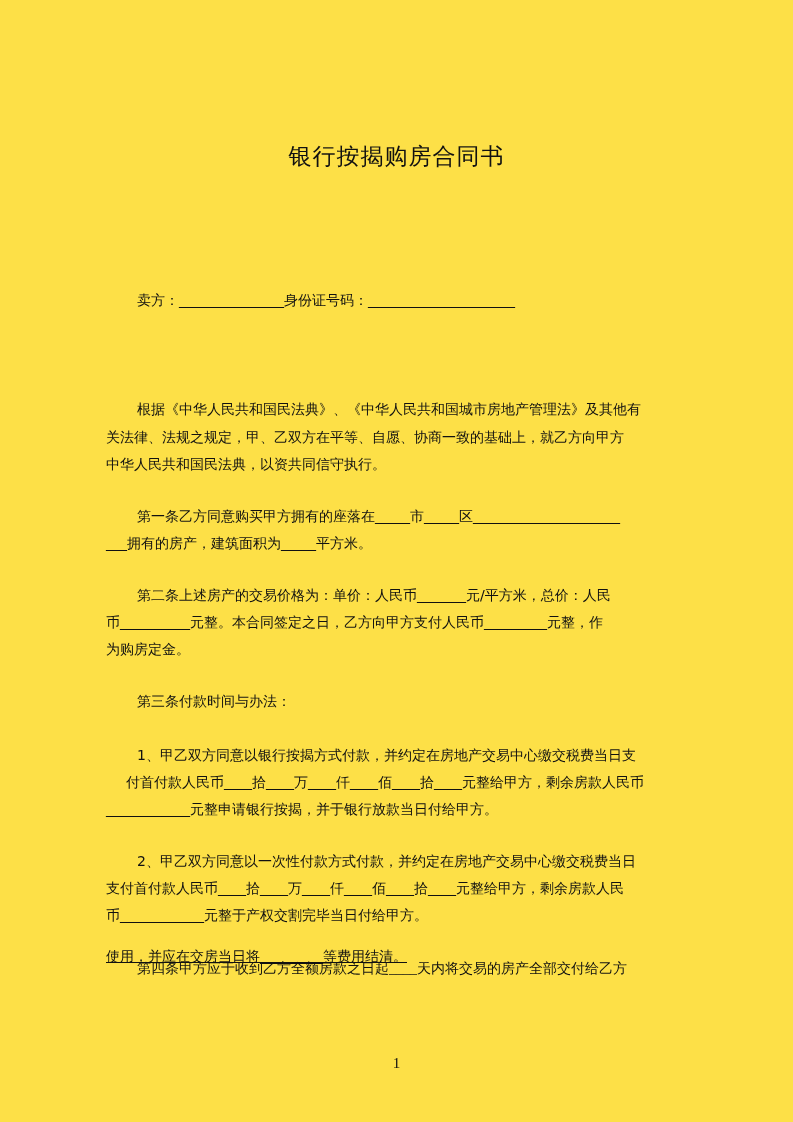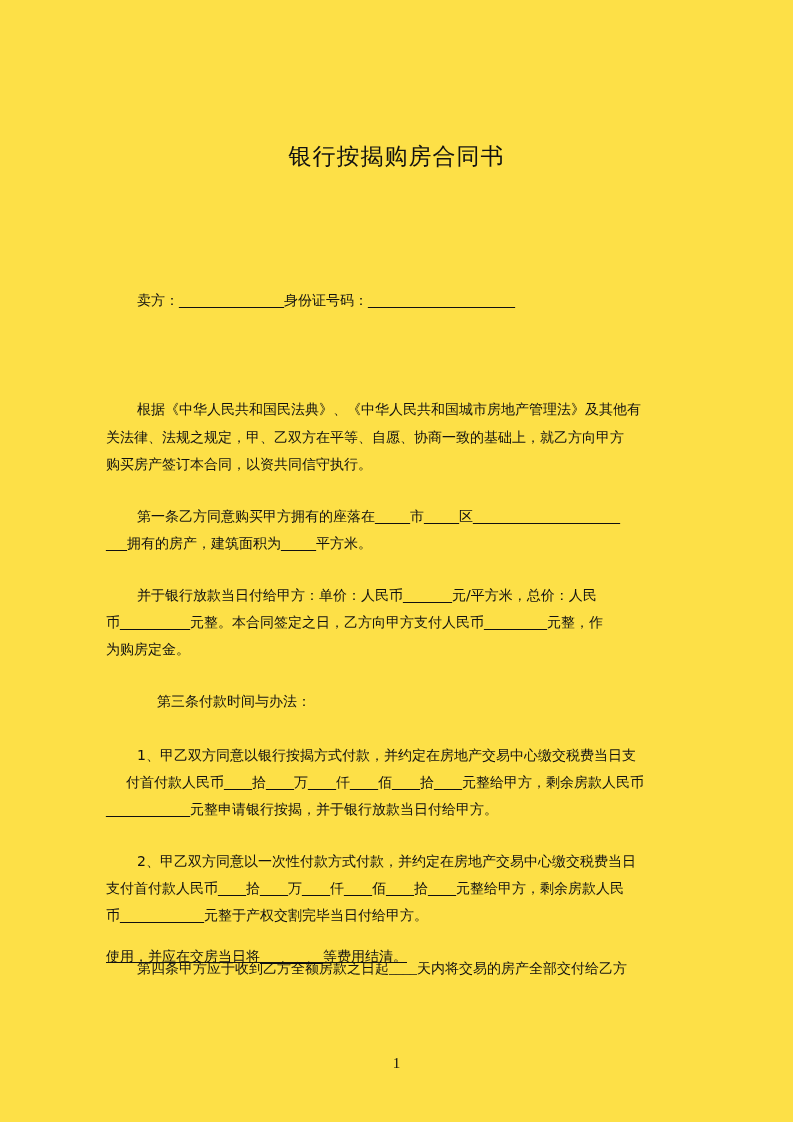--- a/index.html
+++ b/index.html
@@ -56,35 +56,35 @@
 
 <div class="page">
 
   <div class="title">银行按揭购房合同书</div>
 
   <div class="line indent" style="top:289px;">卖方：_______________身份证号码：_____________________</div>
 
   <div>
     <div class="line indent" style="top:398px;">根据《中华人民共和国民法典》、《中华人民共和国城市房地产管理法》及其他有</div>
     <div class="line" style="top:426px;">关法律、法规之规定，甲、乙双方在平等、自愿、协商一致的基础上，就乙方向甲方</div>
-    <div class="line" style="top:453px;">购买房产签订本合同，以资共同信守执行。</div>
+    <div class="line" style="top:453px;">中华人民共和国民法典，以资共同信守执行。</div>
   </div>
 
   <div>
     <div class="line indent" style="top:505px;">第一条乙方同意购买甲方拥有的座落在_____市_____区_____________________</div>
     <div class="line" style="top:532px;">___拥有的房产，建筑面积为_____平方米。</div>
   </div>
 
   <div>
-    <div class="line indent" style="top:584px;">并于银行放款当日付给甲方：单价：人民币_______元/平方米，总价：人民</div>
+    <div class="line indent" style="top:584px;">第二条上述房产的交易价格为：单价：人民币_______元/平方米，总价：人民</div>
     <div class="line" style="top:611px;">币__________元整。本合同签定之日，乙方向甲方支付人民币_________元整，作</div>
     <div class="line" style="top:638px;">为购房定金。</div>
   </div>
 
-  <div class="line indent" style="top:690px;margin-left:20px;">第三条付款时间与办法：</div>
+  <div class="line indent" style="top:690px;">第三条付款时间与办法：</div>
 
   <div>
     <div class="line indent" style="top:744px;">1、甲乙双方同意以银行按揭方式付款，并约定在房地产交易中心缴交税费当日支</div>
     <div class="line" style="top:771px;margin-left:20px;">付首付款人民币____拾____万____仟____佰____拾____元整给甲方，剩余房款人民币</div>
     <div class="line" style="top:798px;">____________元整申请银行按揭，并于银行放款当日付给甲方。</div>
   </div>
 
   <div>
     <div class="line indent" style="top:850px;">2、甲乙双方同意以一次性付款方式付款，并约定在房地产交易中心缴交税费当日</div>
     <div class="line" style="top:877px;">支付首付款人民币____拾____万____仟____佰____拾____元整给甲方，剩余房款人民</div>

